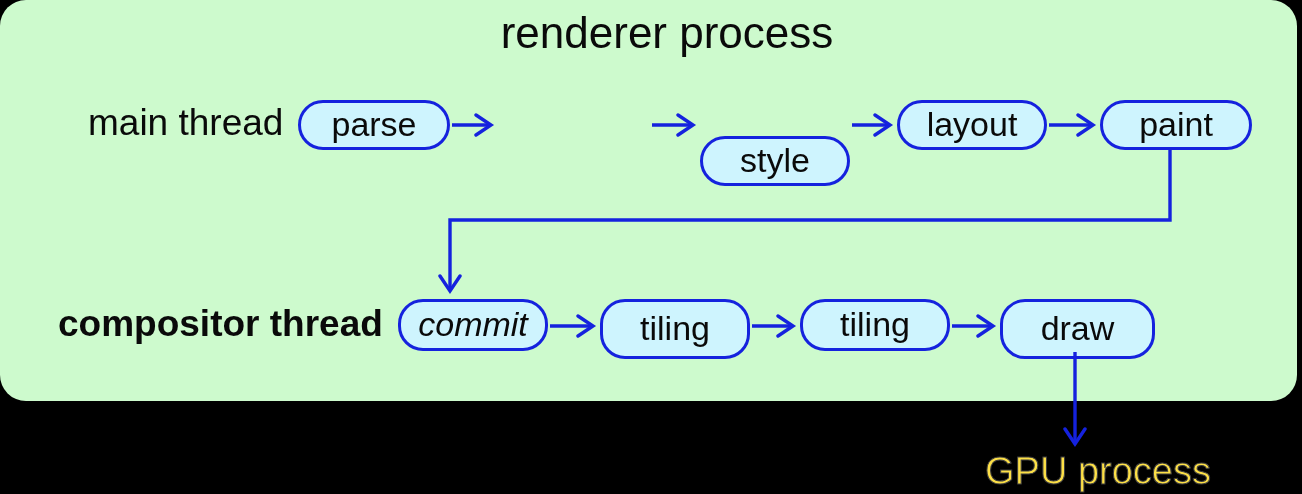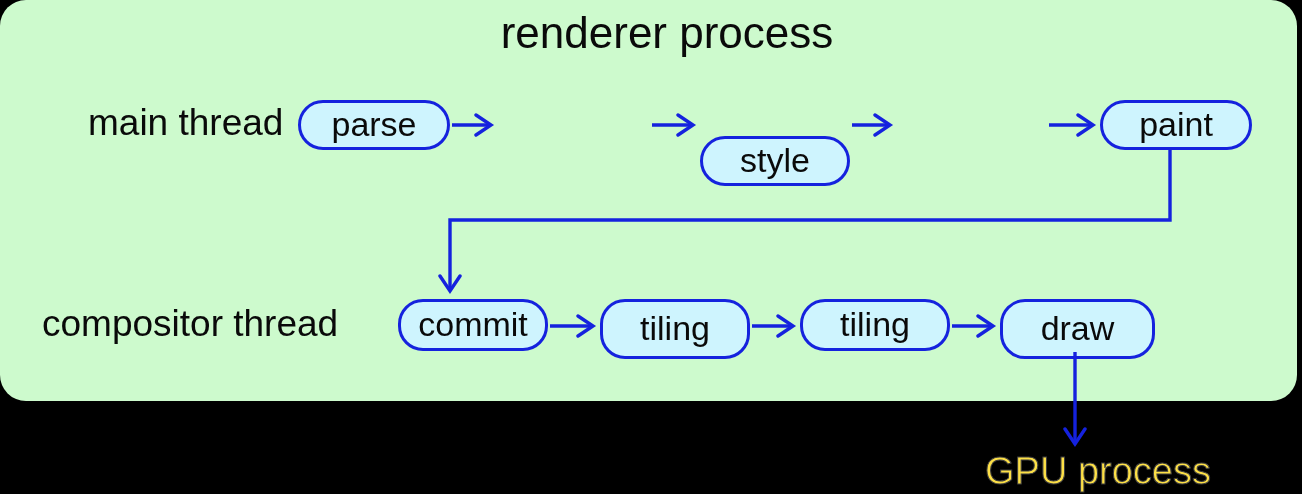--- a/index.html
+++ b/index.html
@@ -32,21 +32,21 @@
     color:var(--text);
     white-space:nowrap;
   }
   .row-label{
     position:absolute;
     font-size:37px;
     color:var(--text);
     white-space:nowrap;
   }
   .row-label.main{left:44px;top:102px;margin-left:44px;}
-  .row-label.comp{left:42px;top:303px;}
+  .row-label.comp{left:58px;top:303px;font-weight:bold;}
   .node{
     position:absolute;
     height:50px;
     box-sizing:border-box;
     background:var(--node-fill);
     border:3px solid var(--accent);
     border-radius:25px;
     display:flex;align-items:center;justify-content:center;
   }
   .node span{
@@ -93,25 +93,28 @@
 
   <div class="row-label main">main thread</div>
   <div class="row-label comp">compositor thread</div>
 
   <div class="node" style="left:298px;top:100px;width:152px;">
     <span>parse</span>
   </div>
   <div class="node" style="left:700px;top:100px;width:150px;margin-top:36px;">
     <span>style</span>
   </div>
+  <div class="node" style="left:897px;top:100px;width:150px;">
+    <span>layout</span>
+  </div>
   <div class="node" style="left:1100px;top:100px;width:152px;">
     <span>paint</span>
   </div>
 
-  <div class="node" style="left:398px;top:299px;width:150px;height:52px;">
+  <div class="node" style="left:398px;top:299px;width:150px;height:52px;font-style:italic;">
     <span>commit</span>
   </div>
   <div class="node" style="left:600px;top:299px;width:150px;height:60px;">
     <span>tiling</span>
   </div>
   <div class="node" style="left:800px;top:299px;width:150px;height:52px;">
     <span>tiling</span>
   </div>
   <div class="node" style="left:1000px;top:299px;width:155px;height:60px;">
     <span>draw</span>

